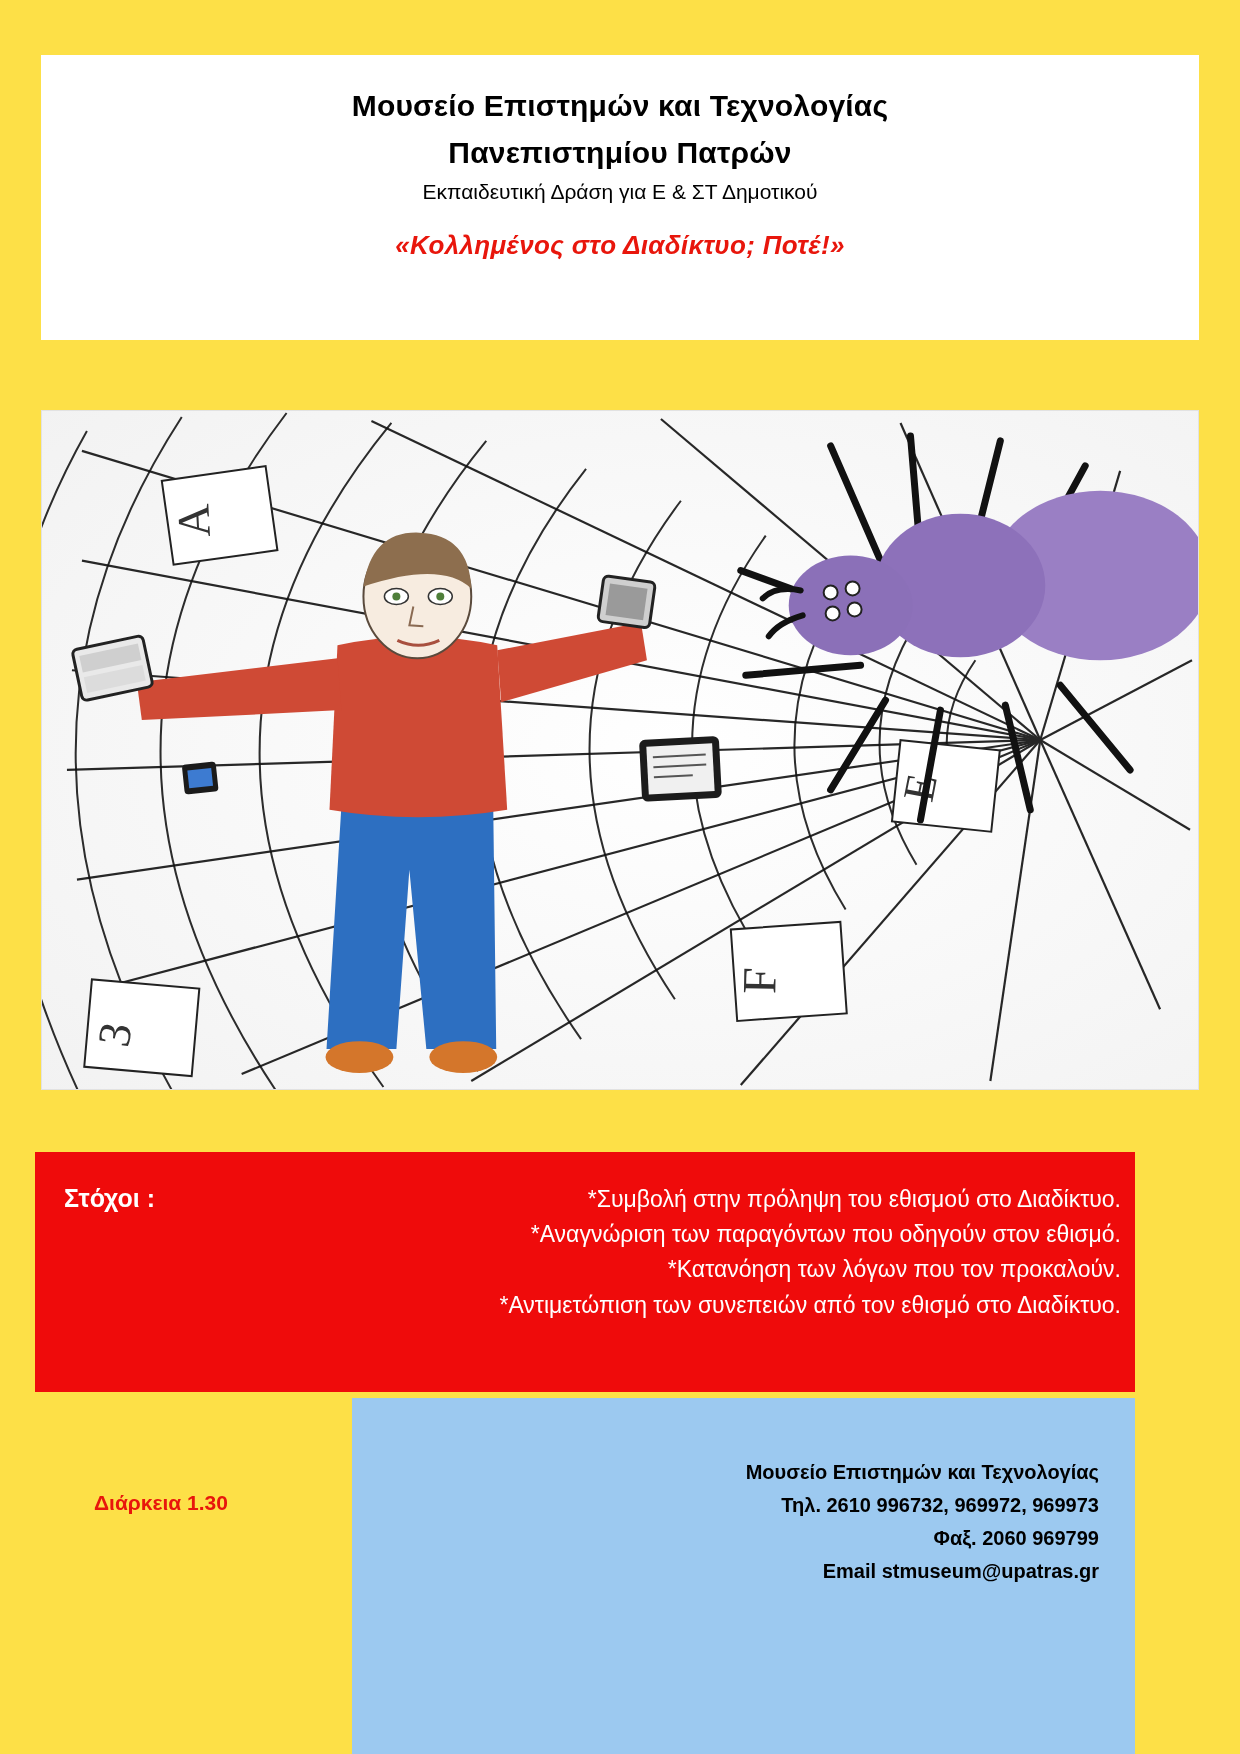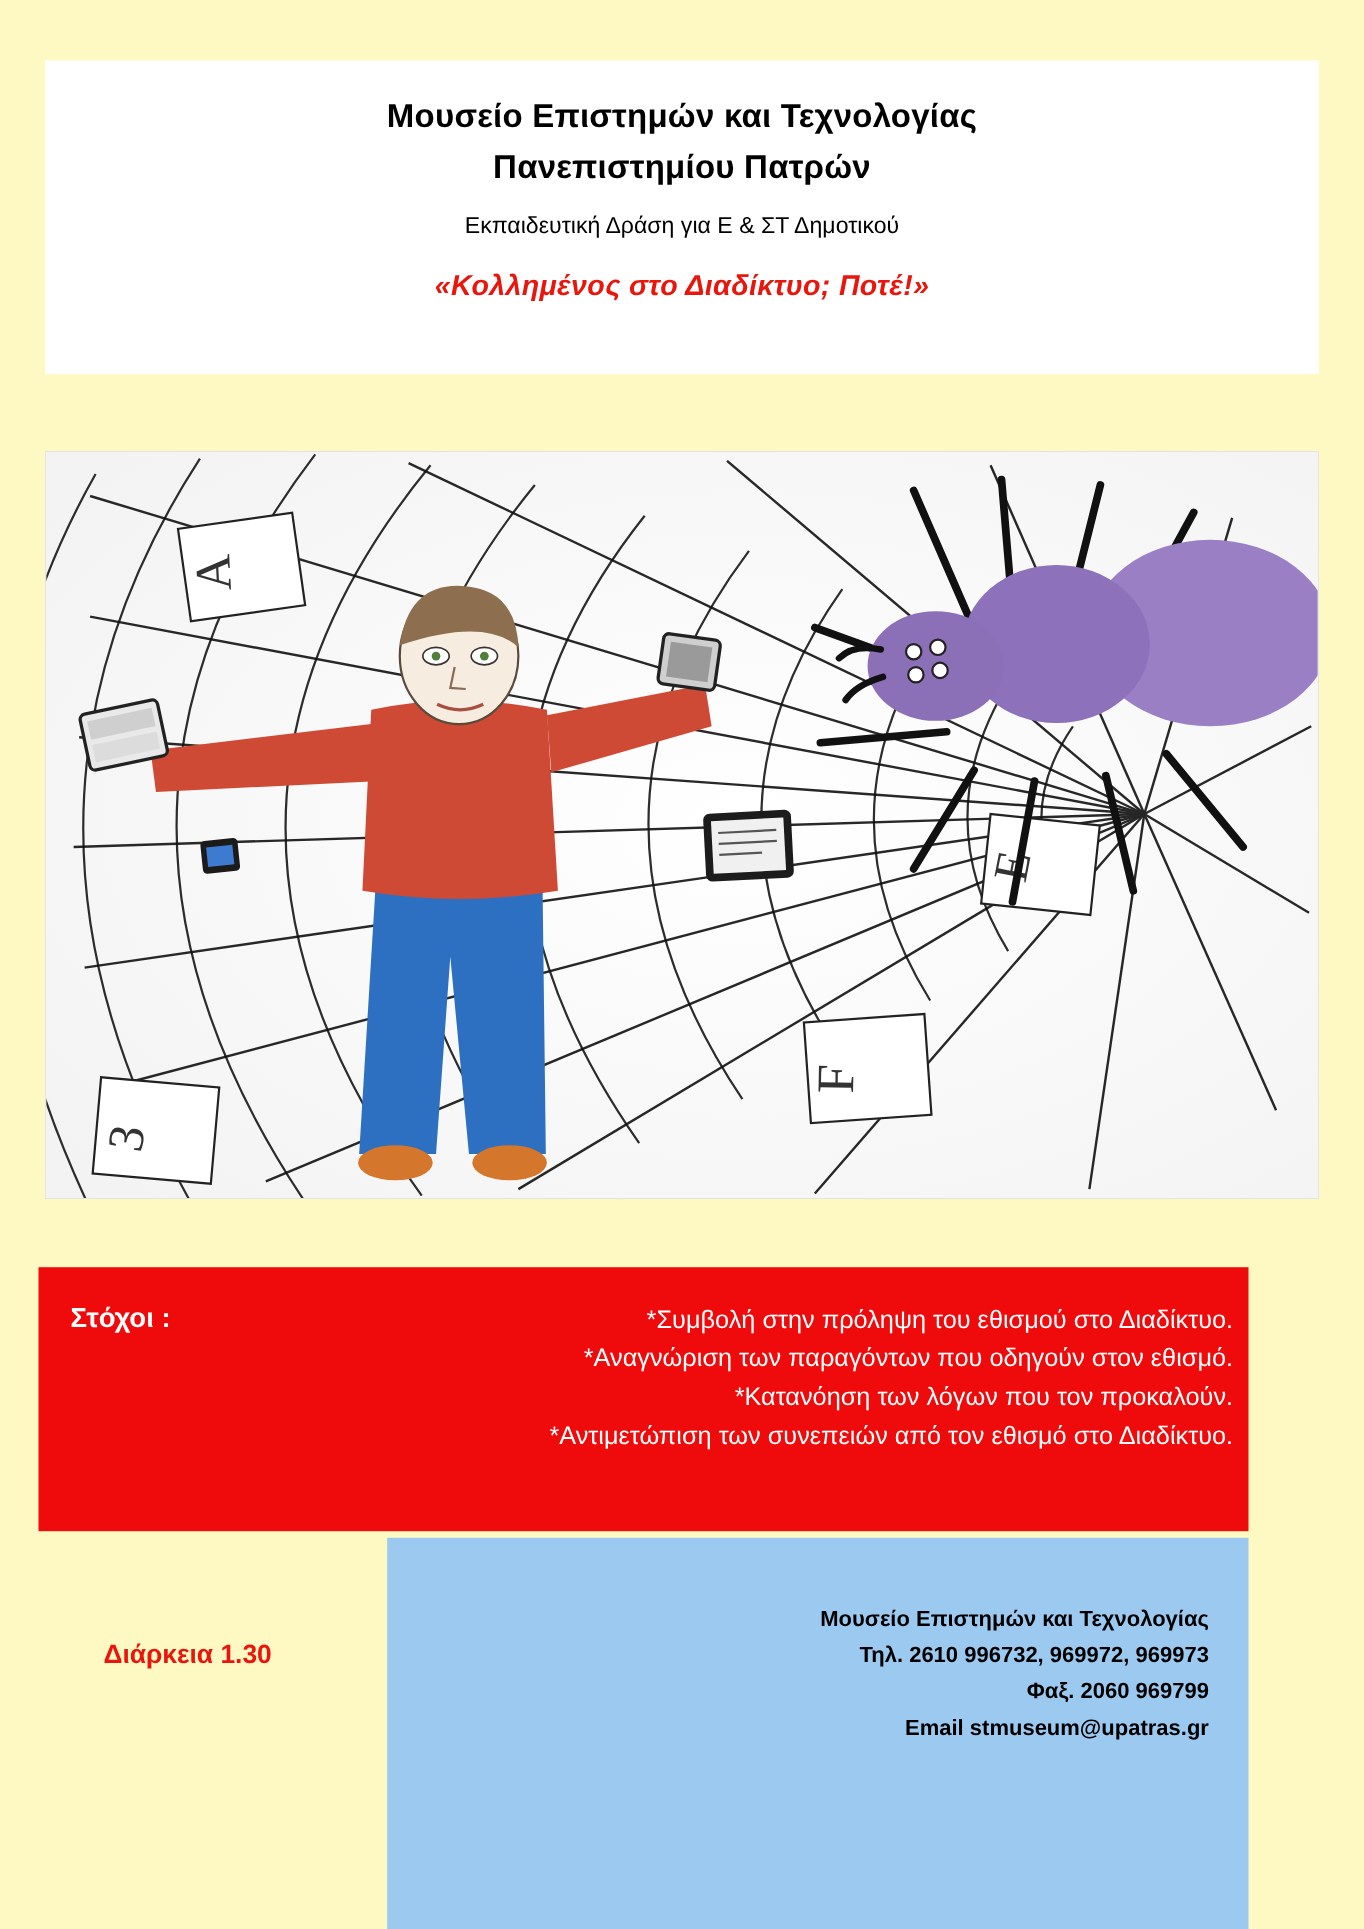--- a/index.html
+++ b/index.html
@@ -12,21 +12,21 @@
     background: #7b78ad;
     font-family: "Liberation Sans", sans-serif;
     overflow: hidden;
     position: relative;
   }
   .poster {
     position: absolute;
     left: 0; top: 0;
     width: 1240px;
     height: 1754px;
-    background: #fef9c3;
+    background: #fde047;
   }
 
   
   .header-panel {
     position: absolute;
     left: 41px;
     top: 55px;
     width: 1158px;
     height: 285px;
     background: #ffffff;
@@ -38,21 +38,20 @@
   .museum-line2 {
     font-size: 30px;
     font-weight: bold;
     color: #000000;
     line-height: 1.55;
     letter-spacing: 0.2px;
   }
   .subtitle {
     font-size: 21px;
     color: #000000;
-    margin-top: 14px;
     line-height: 1.5;
   }
   .main-title {
     font-size: 26px;
     font-weight: bold;
     font-style: italic;
     color: #e8160c;
     margin-top: 22px;
     letter-spacing: 0.3px;
   }
@@ -125,21 +124,21 @@
     font-weight: bold;
     color: #000000;
     line-height: 1.65;
   }
 
   
   .duration {
     position: absolute;
     left: 94px;
     top: 1491px;
-    font-size: 24px;
+    font-size: 21px;
     font-weight: bold;
     color: #e8160c;
   }
 </style>
 </head>
 <body>
 
 <div class="poster">
 
   <div class="header-panel">

